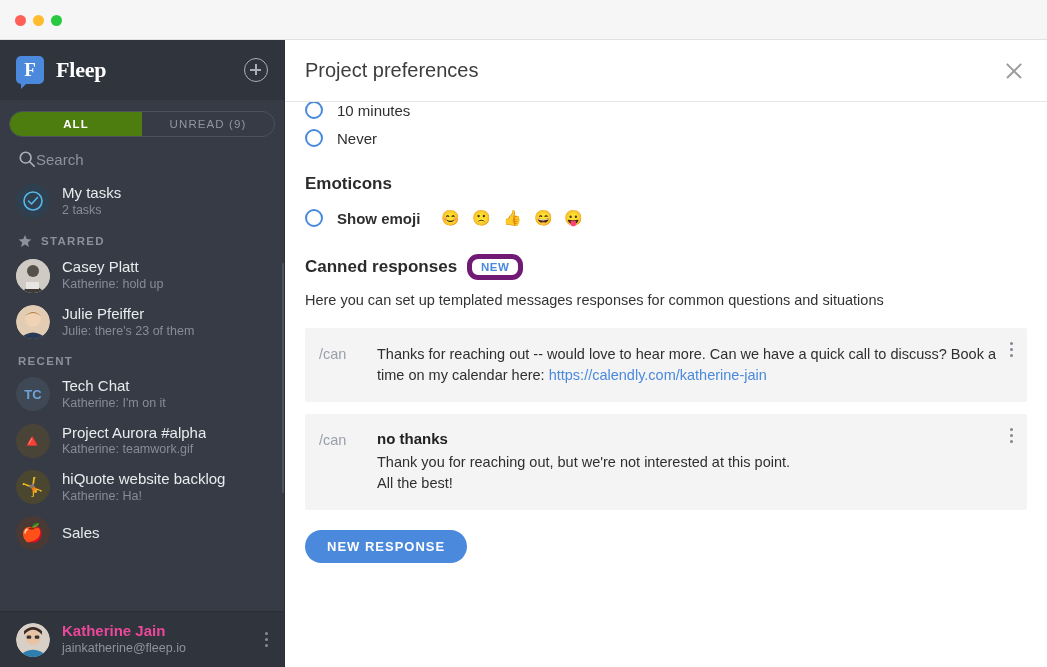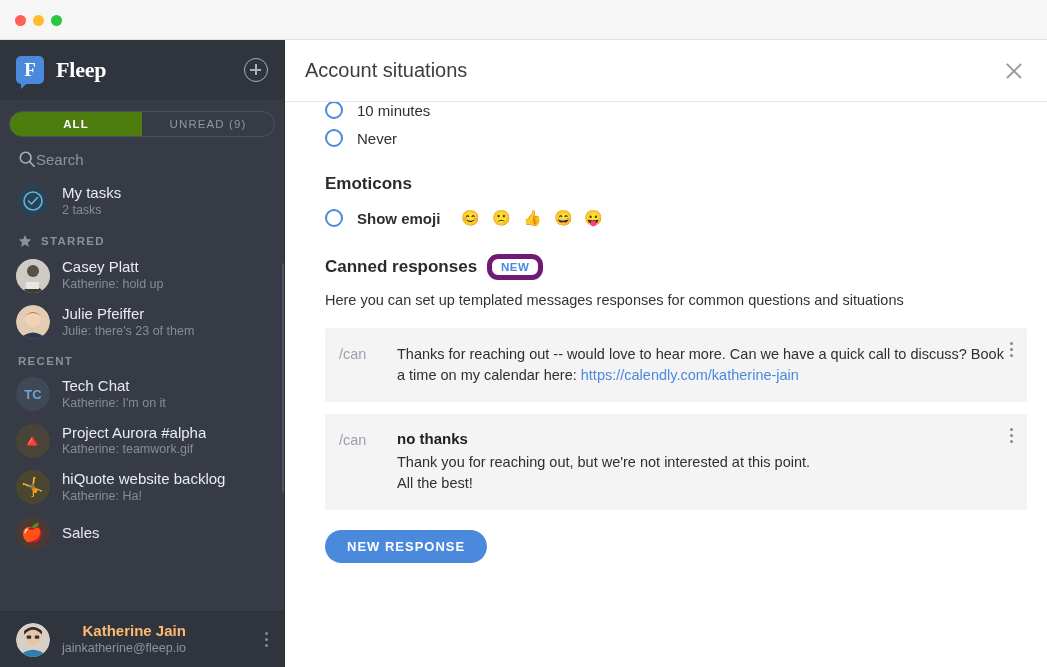--- a/index.html
+++ b/index.html
@@ -94,21 +94,21 @@
     padding: 10px 16px 4px 18px; color: #8a919c;
     font-size: 11.5px; letter-spacing: 1.3px; font-weight: bold;
   }
   .star-ico { width: 14px; height: 14px; }
 
   .me-row {
     flex: 0 0 56px; display: flex; align-items: center; gap: 12px;
     padding: 0 16px; background: #2f343d; border-top: 1px solid #2a2e36;
     cursor: pointer;
   }
-  .me-name { color: #fdba74; font-size: 15px; font-weight: bold; text-align: right; }
+  .me-name { color: #ec4899; font-size: 15px; font-weight: bold; }
   .me-mail { color: #8d949f; font-size: 12.5px; }
   .kebab { margin-left: auto; display: flex; flex-direction: column; gap: 3px; cursor: pointer; }
   .kebab i { width: 3px; height: 3px; border-radius: 50%; background: #868d98; display: block; }
 
   
   .main { position: absolute; left: 285px; top: 40px; width: 762px; height: 627px; background: #fff; }
   .main-header {
     height: 62px; border-bottom: 1px solid #e6e6e6; display: flex; align-items: center;
     padding: 0 20px 0 20px;
   }
@@ -116,21 +116,21 @@
   .close-x { margin-left: auto; width: 26px; height: 26px; position: relative; cursor: pointer; }
   .close-x::before, .close-x::after {
     content: ""; position: absolute; left: 3px; top: 12px; width: 20px; height: 1.7px; background: #9b9b9b;
   }
   .close-x::before { transform: rotate(45deg); }
   .close-x::after { transform: rotate(-45deg); }
 
   .main-body {
     height: 565px; overflow: hidden; padding: 0 20px 0 20px; position: relative;
   }
-  .scroll-inner { padding-top: 0; margin-left: 20px; }
+  .scroll-inner { padding-top: 0; }
 
   .radio-line { display: flex; align-items: center; gap: 14px; height: 28px; cursor: pointer; }
   .radio {
     width: 18px; height: 18px; border-radius: 50%; border: 2px solid #4a89dc;
     flex: 0 0 18px; background: #fff; position: relative;
   }
   .radio.checked::after {
     content: ""; position: absolute; left: 3px; top: 3px; width: 8px; height: 8px;
     border-radius: 50%; background: #4a89dc;
   }
@@ -322,21 +322,21 @@
           <i></i>
           <i></i>
           <i></i>
         </div>
     </div>
   </div>
 
   <div class="main">
 
     <div class="main-header">
-      <div class="main-title">Account situations</div>
+      <div class="main-title">Project preferences</div>
       <div class="close-x"></div>
     </div>
 
     <div class="main-body">
       <div class="scroll-inner">
 
         <div class="radio-line" style="margin-top:-6px;">
           <span class="radio"></span>
           <span class="radio-label">10 minutes</span>
         </div>

